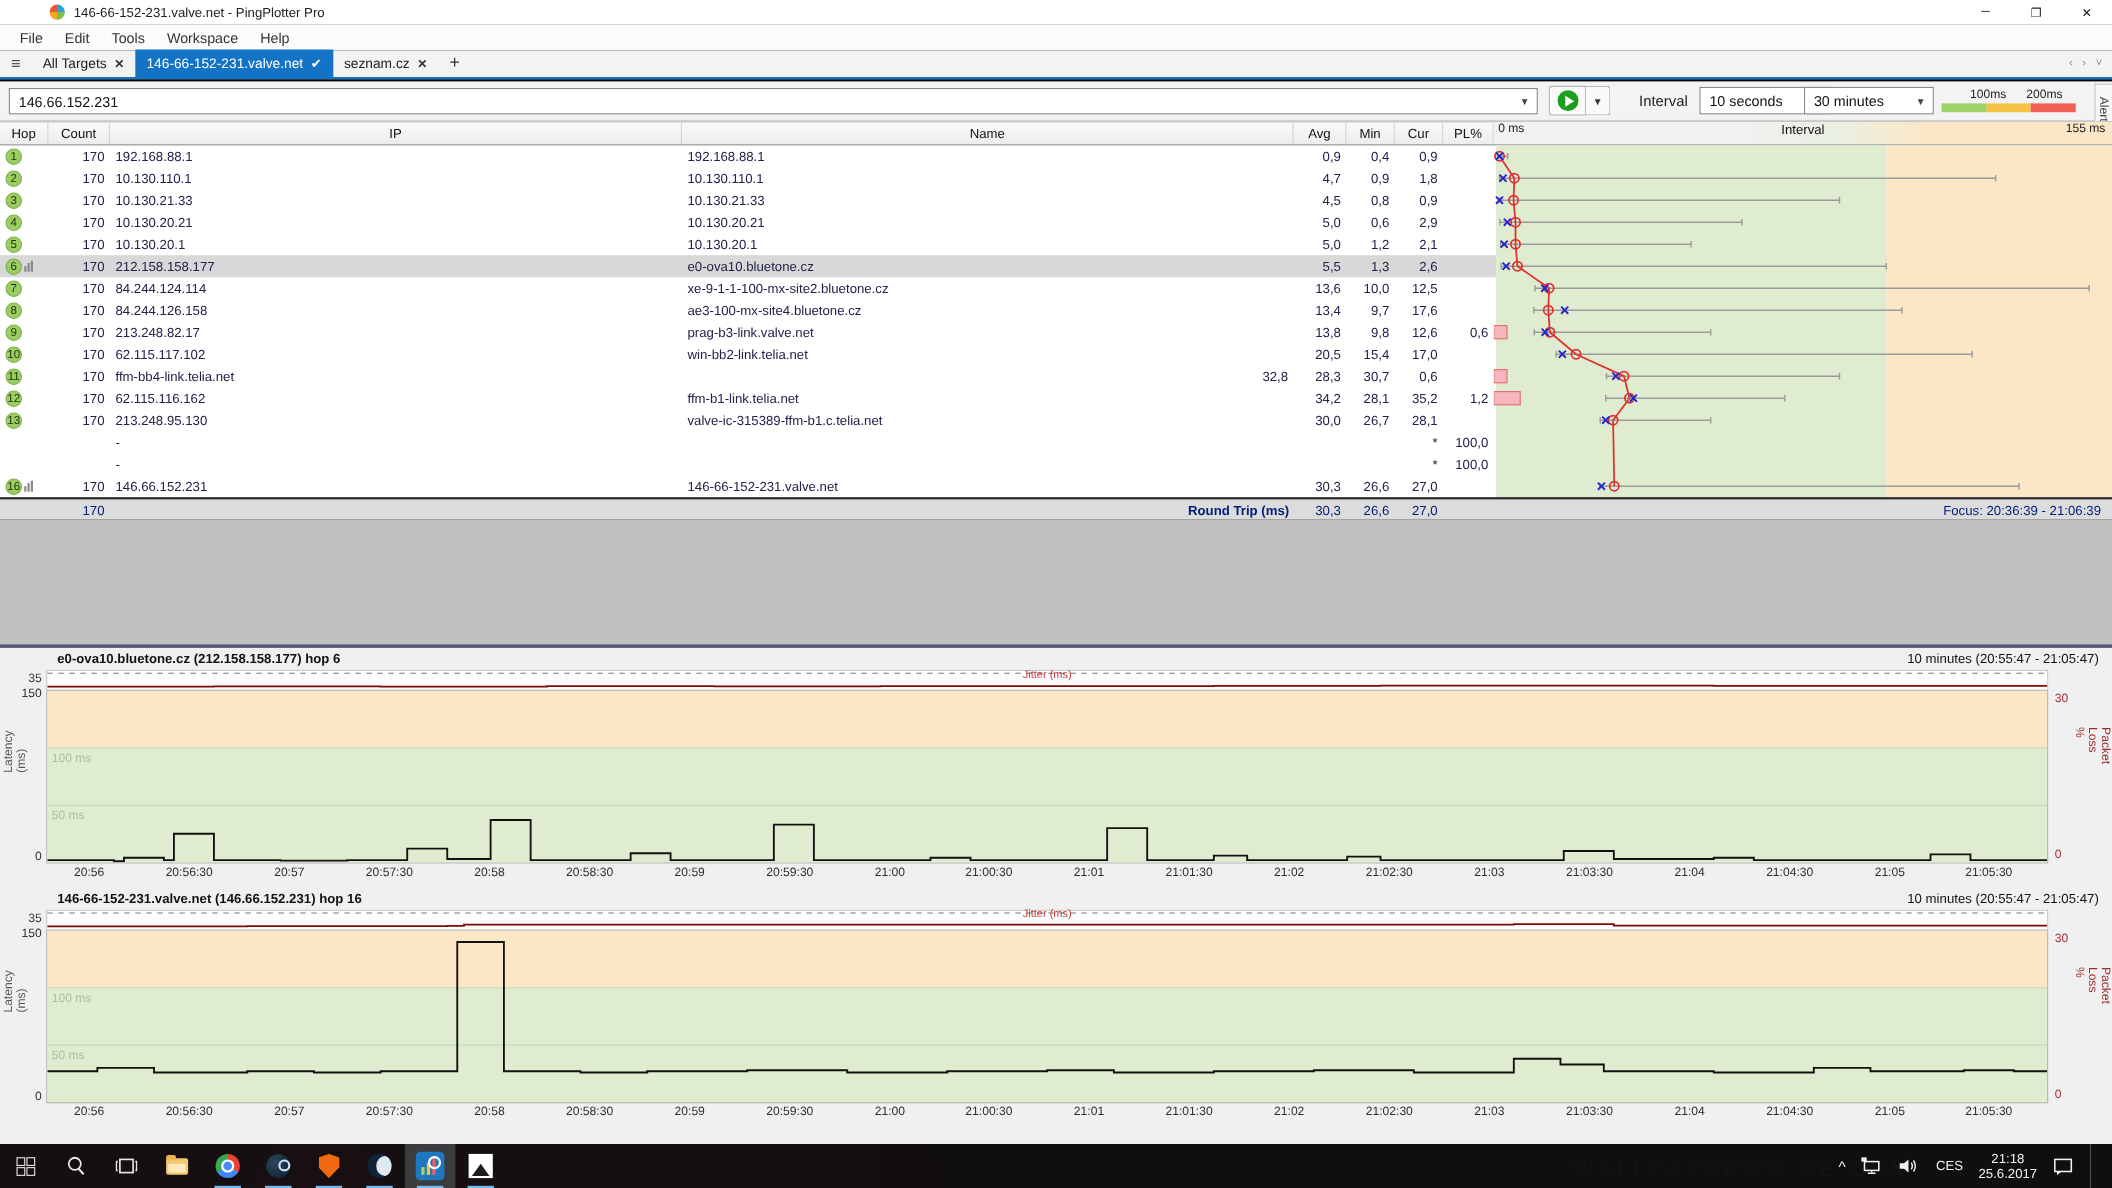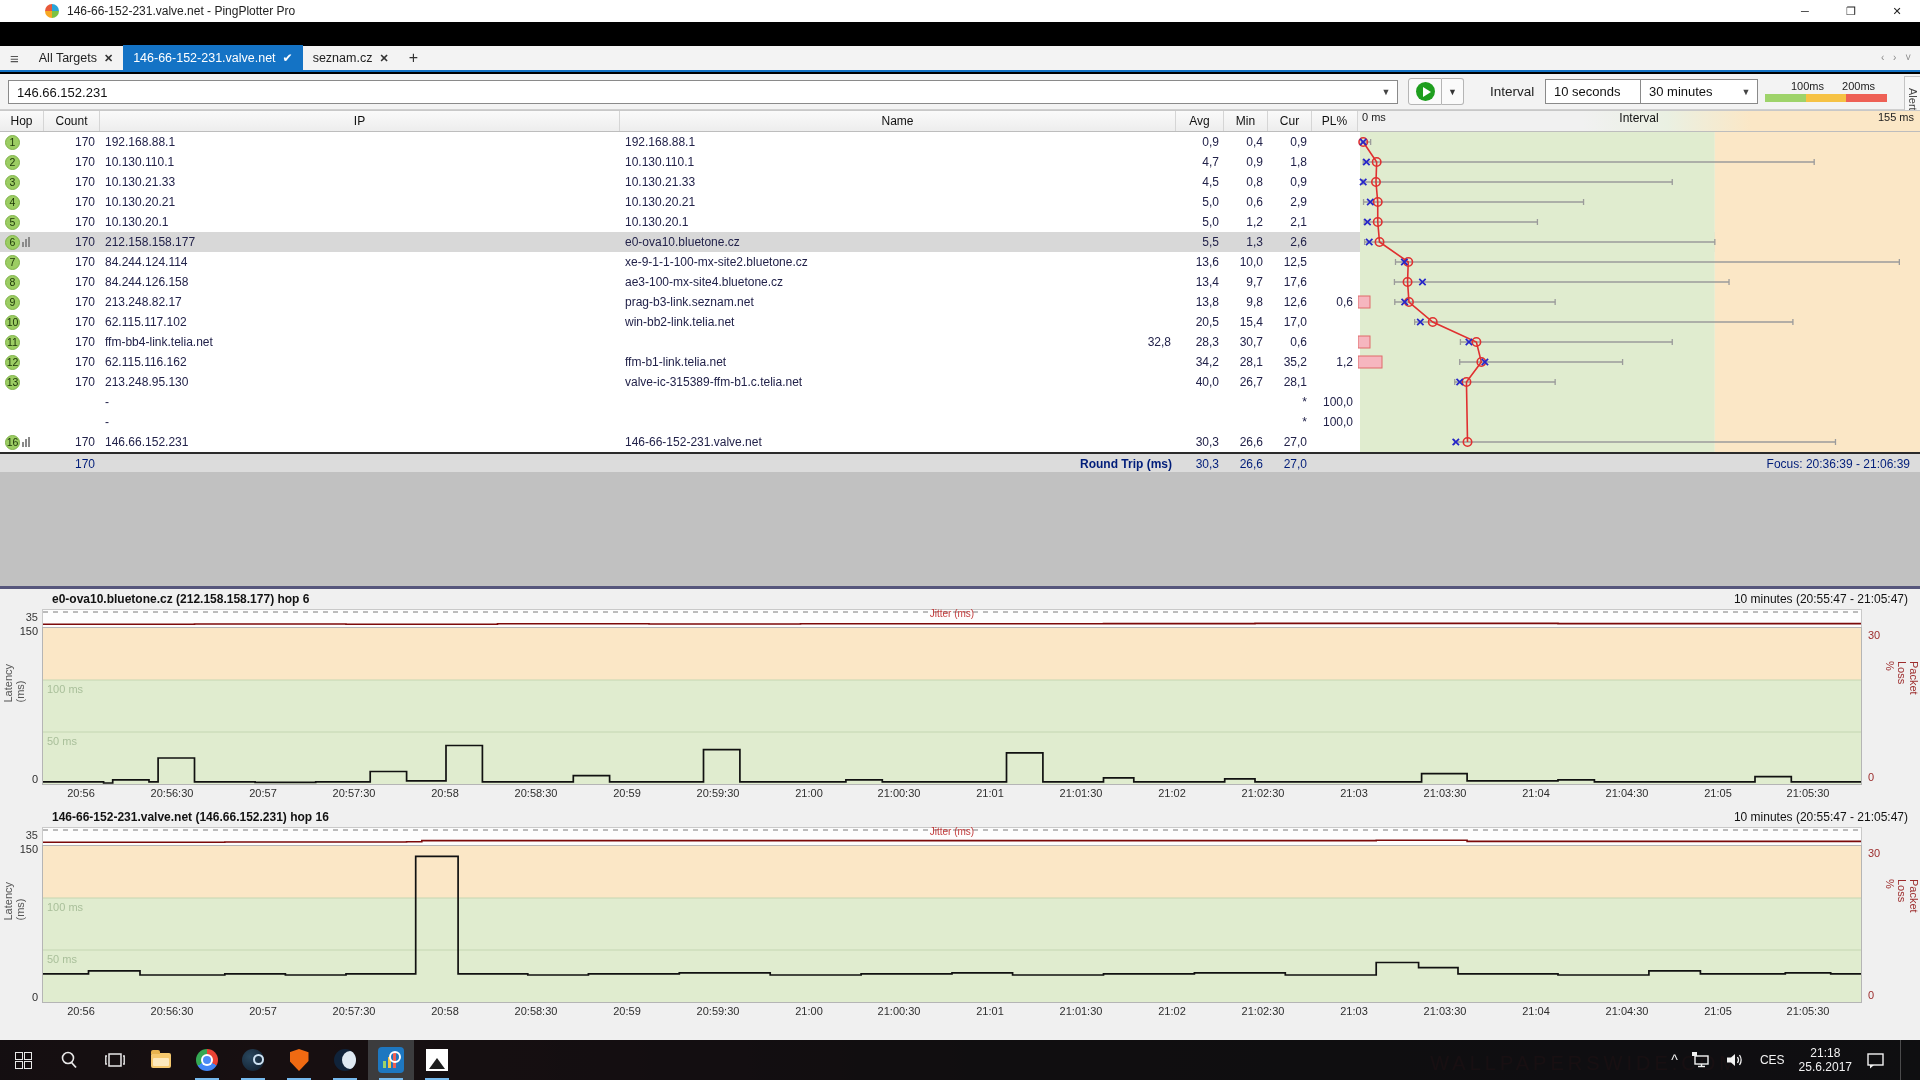--- a/index.html
+++ b/index.html
@@ -131,20 +131,27 @@
   <div class="titlebar">
     <span class="app-icon"></span>
     <span class="title-text">146-66-152-231.valve.net - PingPlotter Pro</span>
     <div class="win-controls">
       <span class="win-btn">─</span>
       <span class="win-btn">❐</span>
       <span class="win-btn">✕</span>
     </div>
   </div>
 
+  <div class="menubar" id="menubar">
+      <span class="menu-item">File</span>
+      <span class="menu-item">Edit</span>
+      <span class="menu-item">Tools</span>
+      <span class="menu-item">Workspace</span>
+      <span class="menu-item">Help</span>
+    </div>
 
   <div class="tabbar">
     <span class="hamburger">≡</span>
     <span id="tabs-holder" style="display:flex;height:26px;">
         <div class="tab">
           <span>All Targets</span>
           <span class="close-x">✕</span>
         </div>
         <div class="tab active">
           <span>146-66-152-231.valve.net</span>
@@ -311,21 +318,21 @@
         <span class="cell c-num">9,7</span>
         <span class="cell c-num">17,6</span>
         <span class="cell c-num"></span>
       </div>
       <div class="row grid-cols">
         <span class="cell c-hop">
           <span class="hop-badge">9</span>
         </span>
         <span class="cell c-count c-num">170</span>
         <span class="cell c-ip">213.248.82.17</span>
-        <span class="cell c-name">prag-b3-link.seznam.net</span>
+        <span class="cell c-name">prag-b3-link.valve.net</span>
         <span class="cell c-num">13,8</span>
         <span class="cell c-num">9,8</span>
         <span class="cell c-num">12,6</span>
         <span class="cell c-num">0,6</span>
       </div>
       <div class="row grid-cols">
         <span class="cell c-hop">
           <span class="hop-badge">10</span>
         </span>
         <span class="cell c-count c-num">170</span>
@@ -359,21 +366,21 @@
         <span class="cell c-num">35,2</span>
         <span class="cell c-num">1,2</span>
       </div>
       <div class="row grid-cols">
         <span class="cell c-hop">
           <span class="hop-badge">13</span>
         </span>
         <span class="cell c-count c-num">170</span>
         <span class="cell c-ip">213.248.95.130</span>
         <span class="cell c-name">valve-ic-315389-ffm-b1.c.telia.net</span>
-        <span class="cell c-num">40,0</span>
+        <span class="cell c-num">30,0</span>
         <span class="cell c-num">26,7</span>
         <span class="cell c-num">28,1</span>
         <span class="cell c-num"></span>
       </div>
       <div class="row grid-cols">
         <span class="cell c-hop"></span>
         <span class="cell c-count c-num"></span>
         <span class="cell c-ip">-</span>
         <span class="cell c-name"></span>
         <span class="cell c-num"></span>

